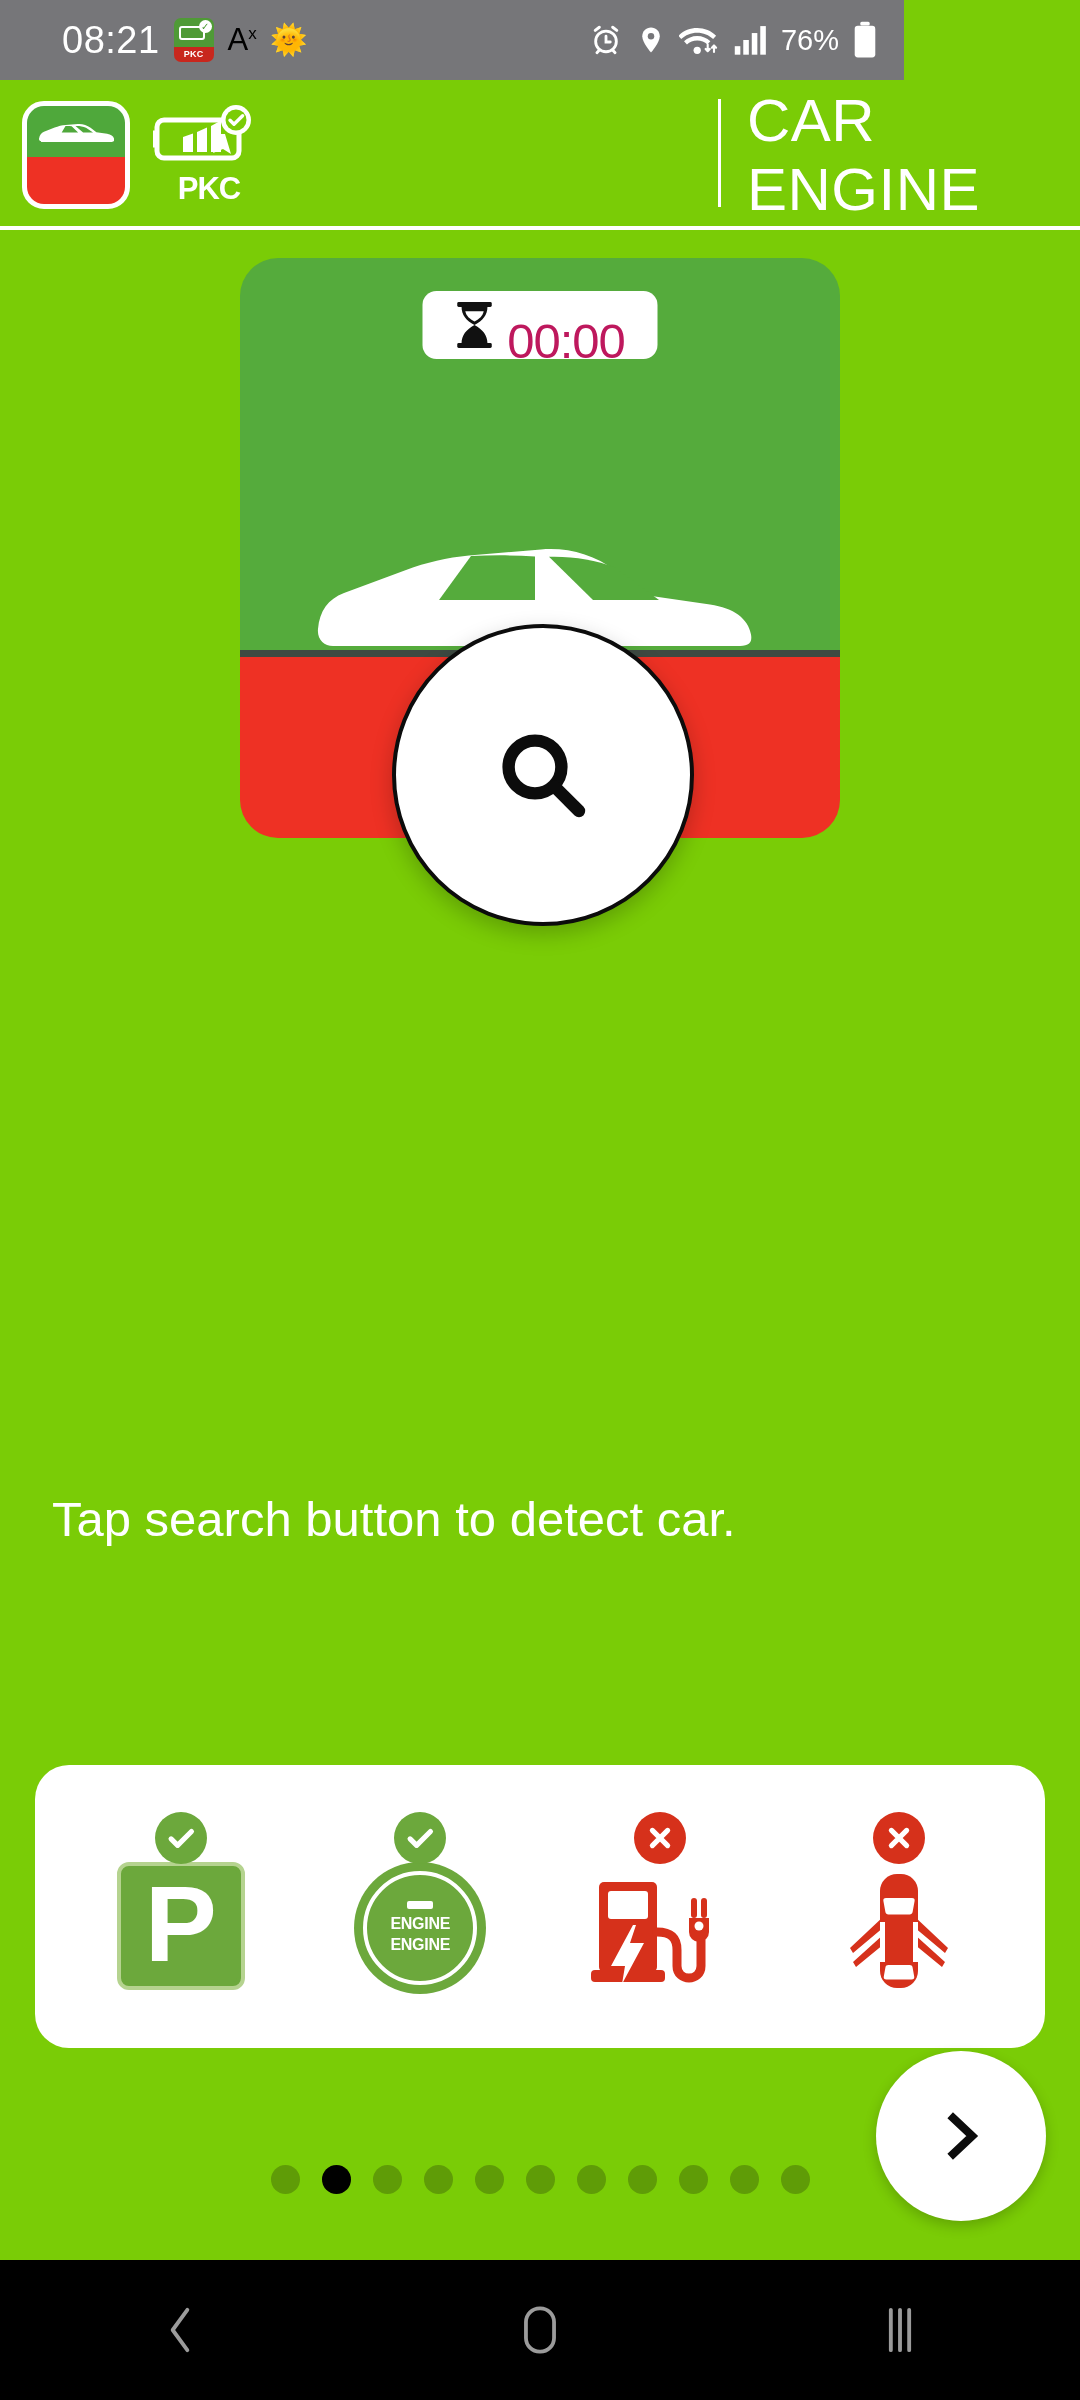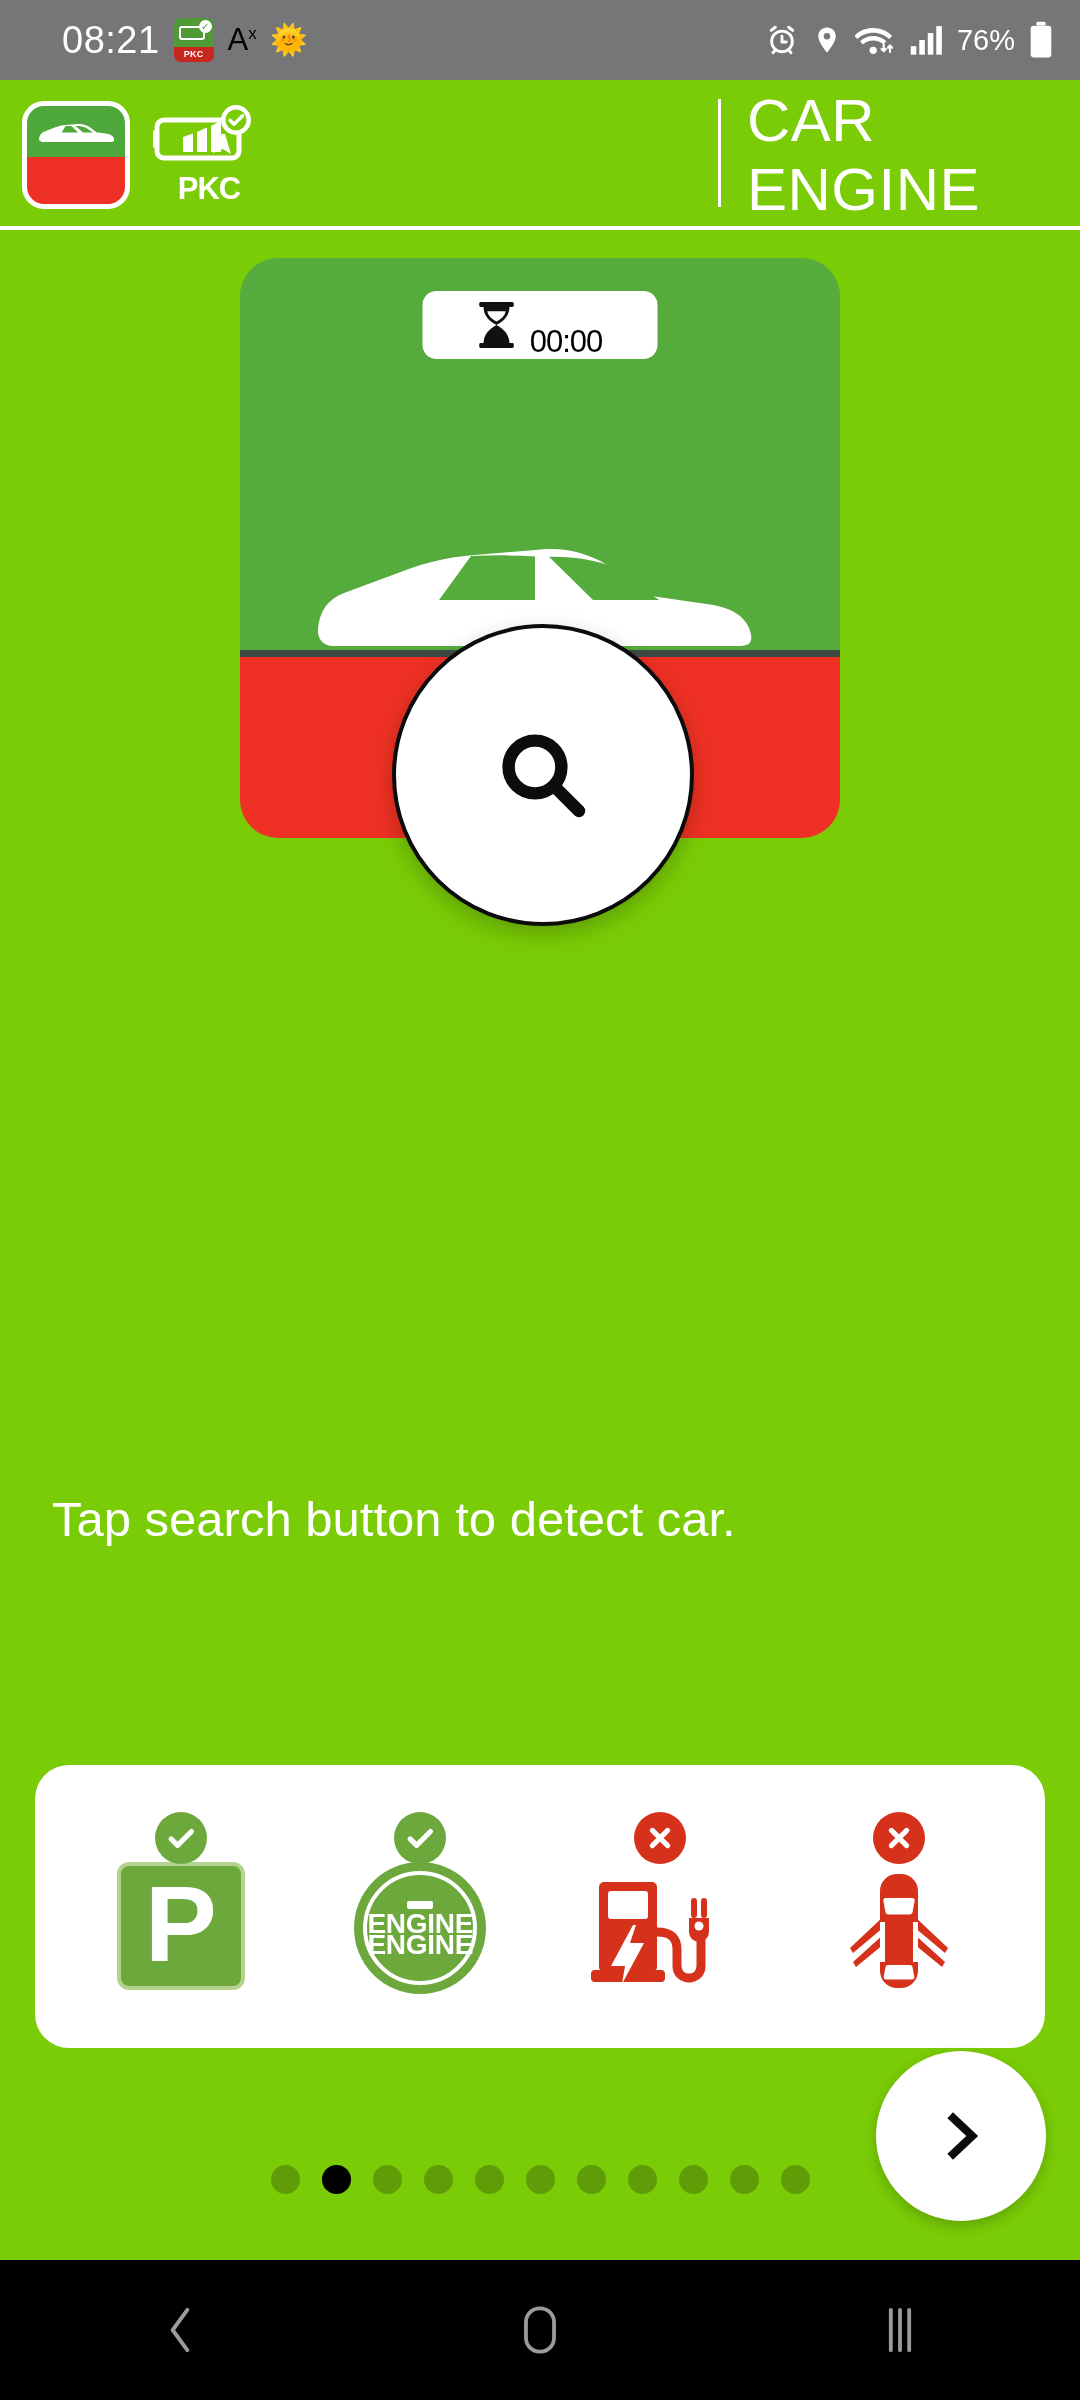--- a/index.html
+++ b/index.html
@@ -5,21 +5,21 @@
   * { margin:0; padding:0; box-sizing:border-box; }
   html,body { width:1080px; height:2400px; overflow:hidden; }
   body {
     font-family:"Liberation Sans", sans-serif;
     background:#7ACC06;
     position:relative;
   }
 
   
   #status-bar {
-    position:absolute; left:0; top:0; width:1080px; height:80px;
+    position:absolute; left:0; top:0; width:904px; height:80px;
     background:#767679;
     display:flex; align-items:center; justify-content:space-between;
     padding:0 26px 0 62px;
   }
   #status-left { display:flex; align-items:center; gap:14px; }
   #status-time { color:#fff; font-size:38px; letter-spacing:.5px; font-weight:400; }
   .pkc-tray {
     width:40px; height:44px; border-radius:7px; overflow:hidden;
     display:flex; flex-direction:column; position:relative; flex:none;
   }
@@ -91,21 +91,21 @@
   #car-card .cc-top { height:392px; background:#55AB3C; position:relative; }
   #car-card .cc-sep { height:7px; background:#3E4A42; }
   #car-card .cc-bot { flex:1; background:#EE3124; }
   #timer-badge {
     position:absolute; left:50%; transform:translateX(-50%); top:33px;
     background:#fff; border-radius:14px; height:68px; min-width:235px;
     display:flex; align-items:center; justify-content:center; gap:14px;
     padding:0 24px;
   }
   #hourglass-icon { width:38px; height:46px; flex:none; }
-  #timer-value { font-size:31px; color:#000000; letter-spacing:-1px; line-height:1;margin-top:32px; }
+  #timer-value { font-size:49px; color:#be185d; letter-spacing:-1px; line-height:1;margin-top:32px; }
   #card-car-svg {
     position:absolute; left:50%; transform:translateX(-50%); bottom:-4px;
     width:450px; height:160px;
   }
 
   
   #search-button {
     position:absolute; left:392px; top:624px; width:302px; height:302px;
     border-radius:50%; background:#fff; border:4px solid #0c0c0c;
     display:flex; align-items:center; justify-content:center;
@@ -158,21 +158,21 @@
     width:132px; height:132px; border-radius:50%; background:#6CA83C;
     margin:0 auto; position:relative; display:flex; align-items:center;
     justify-content:center; flex-direction:column;
   }
   #engine-start::before {
     content:""; position:absolute; inset:9px; border-radius:50%;
     border:4px solid #fff;
   }
   #engine-dash { width:26px; height:8px; background:#fff; border-radius:2px;
     margin-bottom:4px; position:relative; z-index:2; }
-  #engine-label { color:#fff; font-size:28px; font-weight:bold; line-height:21px;
+  #engine-label { color:#fff; font-size:16px; font-weight:bold; line-height:21px;
     text-align:left; position:relative; z-index:2; letter-spacing:-.3px; }
 
   
   #next-button {
     position:absolute; left:876px; top:2051px; width:170px; height:170px;
     border-radius:50%; background:#fff;
     display:flex; align-items:center; justify-content:center;
     box-shadow:0 5px 14px rgba(0,0,0,.2);
   }
   #chevron-right-icon { width:54px; height:54px; }

